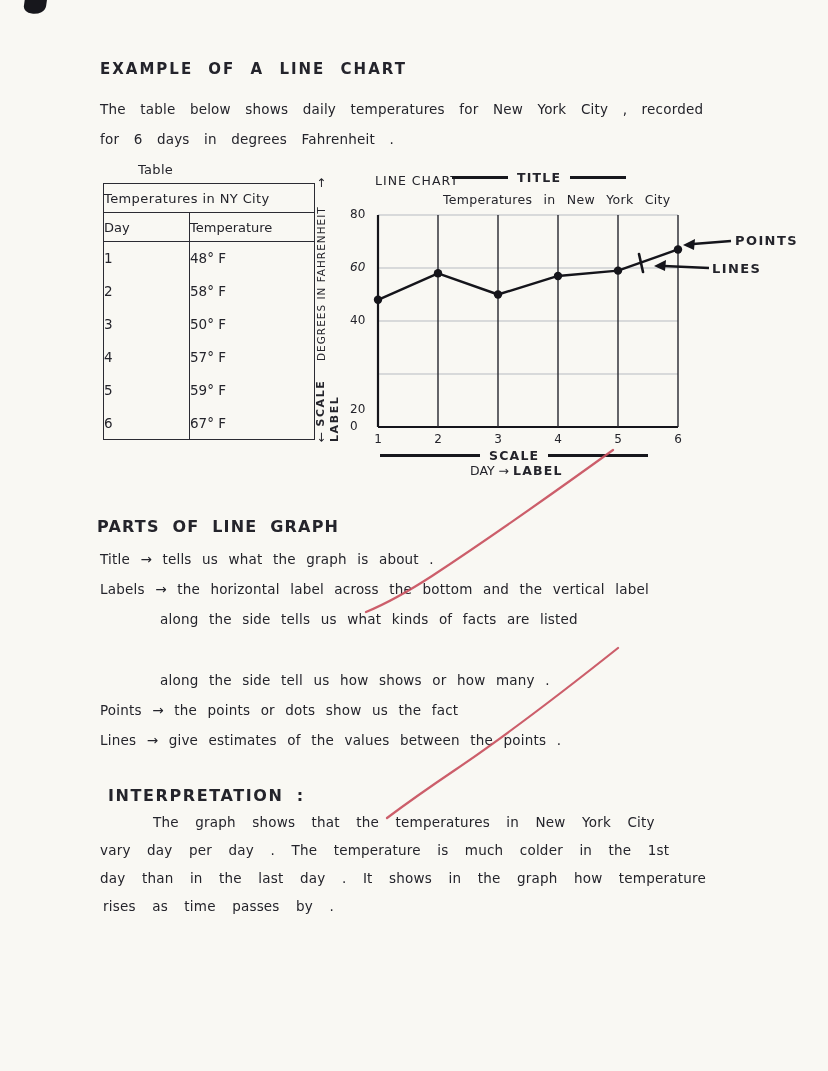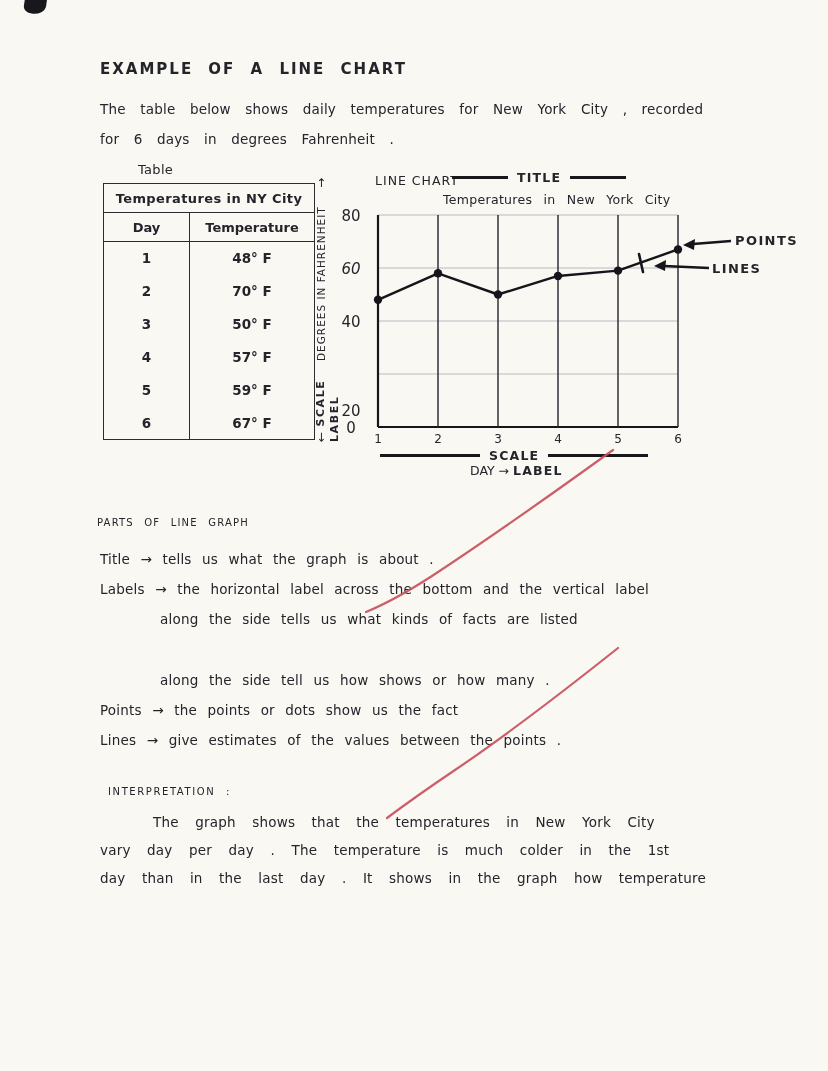--- a/index.html
+++ b/index.html
@@ -14,21 +14,21 @@
   .corner-mark { position:absolute; left:24px; top:-2px; width:22px; height:16px;
     background:#17171c; border-radius:0 0 60% 40%; transform:rotate(8deg); }
 
   .page-title { font-size:15px; font-weight:700; letter-spacing:2px; word-spacing:8px; }
   .hand { font-size:13.5px; word-spacing:10px; letter-spacing:.2px; }
   .hand-sm { font-size:13px; letter-spacing:.3px; }
 
   
   .tbl { position:absolute; left:103px; top:183px; width:212px; border-collapse:collapse;
     border:1.6px solid #2b2b32; font-size:13px; }
-  .tbl th, .tbl td { font-weight:700; text-align:center; }
+  .tbl th, .tbl td { font-weight:400; text-align:left; }
   .tbl-title { height:29px; border-bottom:1.4px solid #2b2b32; letter-spacing:.4px; }
   .col-hdr th { height:29px; border-bottom:1.4px solid #2b2b32; }
   .day-col { width:86px; border-right:1.4px solid #2b2b32; }
   .tbl td { height:33px; font-size:13.5px; }
 
   
   .chart-type { font-size:12.5px; letter-spacing:1px; }
   .tag { font-weight:700; font-size:12.5px; letter-spacing:1.2px; }
   .tag-row { display:flex; align-items:center; gap:9px; }
   .tagline { display:inline-block; width:56px; height:2.6px; background:#17171c; }
@@ -36,33 +36,33 @@
   .chart-title { font-size:12.5px; word-spacing:7px; letter-spacing:.3px; }
   .side-tag { font-weight:700; font-size:13px; letter-spacing:1.4px; }
 
   .ylabel { position:absolute; left:314px; top:166px; height:276px; width:22px;
     writing-mode:vertical-rl; transform:rotate(180deg);
     font-size:10.5px; letter-spacing:1px; }
   .ylabel b { font-weight:700; font-size:11px; letter-spacing:1.6px; }
   .ylabel .seg { margin-inline-start:14px; }
   .ylabel .arrow { font-size:12px; }
 
-  .ytick { position:absolute; left:338px; width:26px; text-align:center; font-size:15px; }
+  .ytick { position:absolute; left:350px; width:26px; text-align:left; font-size:12px; }
   .xtick { position:absolute; top:432px; width:14px; text-align:center; font-size:12px; }
 
   
   .grid-h { stroke:#b7bbc1; stroke-width:1; }
   .grid-v { stroke:#26262d; stroke-width:1.4; }
   .axis   { stroke:#15151b; stroke-width:2.2; }
   .data-line  { fill:none; stroke:#15151b; stroke-width:2.4; stroke-linejoin:round; }
   .data-point { fill:#15151b; }
 
   #annot-svg { position:absolute; left:0; top:0; pointer-events:none; }
 
-  .section-hdr { font-size:10px; font-weight:400; letter-spacing:1.2px; word-spacing:6px; }
+  .section-hdr { font-size:16px; font-weight:700; letter-spacing:1.2px; word-spacing:6px; }
   .parts-line { font-size:13.5px; word-spacing:6px; letter-spacing:.2px; }
   .interp-line { font-size:13.5px; word-spacing:12px; letter-spacing:.2px; }
 </style>
 </head>
 <body>
 
 <div id="page">
 
   <div class="corner-mark"></div>
 
@@ -79,21 +79,21 @@
     <tr class="col-hdr">
       <th class="day-col">Day</th>
       <th>Temperature</th>
     </tr>
     <tr>
       <td class="day-col">1</td>
       <td>48° F</td>
     </tr>
     <tr>
       <td class="day-col">2</td>
-      <td>70° F</td>
+      <td>58° F</td>
     </tr>
     <tr>
       <td class="day-col">3</td>
       <td>50° F</td>
     </tr>
     <tr>
       <td class="day-col">4</td>
       <td>57° F</td>
     </tr>
     <tr>
@@ -163,20 +163,21 @@
   <div class="abs parts-line" style="left:100px;top:581px">Labels →  the horizontal label across the bottom and the vertical label</div>
   <div class="abs parts-line" style="left:160px;top:611px">along the side tells us what kinds of facts are listed</div>
   <div class="abs parts-line" style="left:160px;top:672px">along the side tell us how shows or how many .</div>
   <div class="abs parts-line" style="left:100px;top:702px">Points →  the points or dots show us the fact</div>
   <div class="abs parts-line" style="left:100px;top:732px">Lines →  give estimates of the values between the points .</div>
 
   <div class="abs section-hdr" style="left:108px;top:786px;letter-spacing:1.6px">INTERPRETATION :</div>
   <div class="abs interp-line" style="left:153px;top:814px">The graph shows that the temperatures in New York City</div>
   <div class="abs interp-line" style="left:100px;top:842px">vary day per day . The temperature is much colder in the 1st</div>
   <div class="abs interp-line" style="left:100px;top:870px">day than in the last day . It shows in the graph how temperature</div>
+  <div class="abs interp-line" style="left:103px;top:898px">rises as time passes by .</div>
 
   <svg id="annot-svg" width="828" height="1071" viewBox="0 0 828 1071">
     <g>
       <line x1="731" y1="241" x2="693" y2="244" stroke="#15151b" stroke-width="2.4"></line>
       <polygon points="683,245 695,239 694,250" fill="#15151b"></polygon>
     </g>
     <g>
       <line x1="709" y1="268" x2="664" y2="266" stroke="#15151b" stroke-width="2.4"></line>
       <polygon points="654,266 666,260 665,271" fill="#15151b"></polygon>
     </g>

